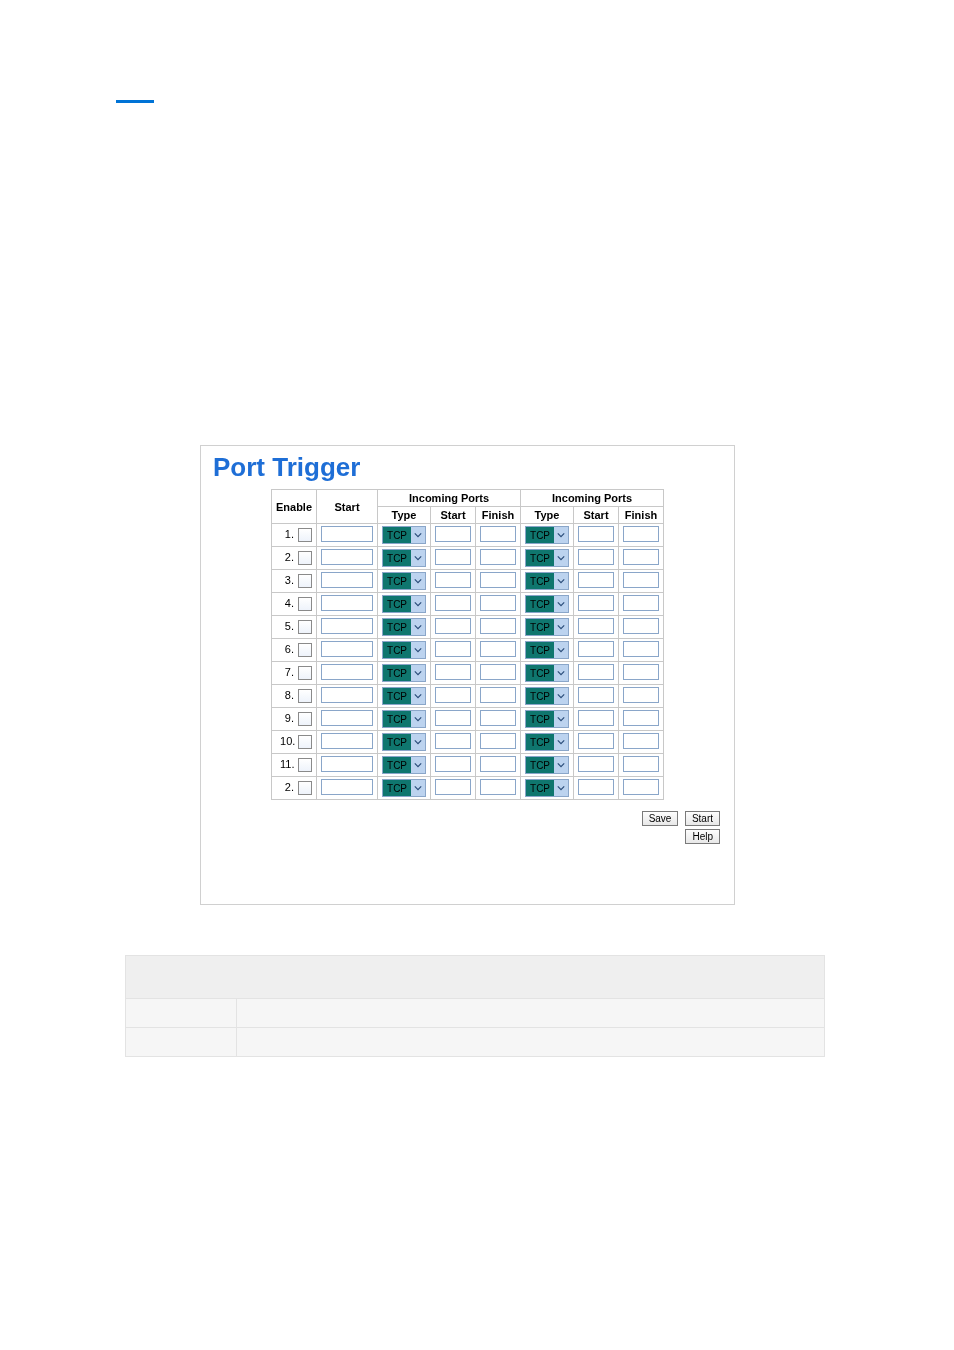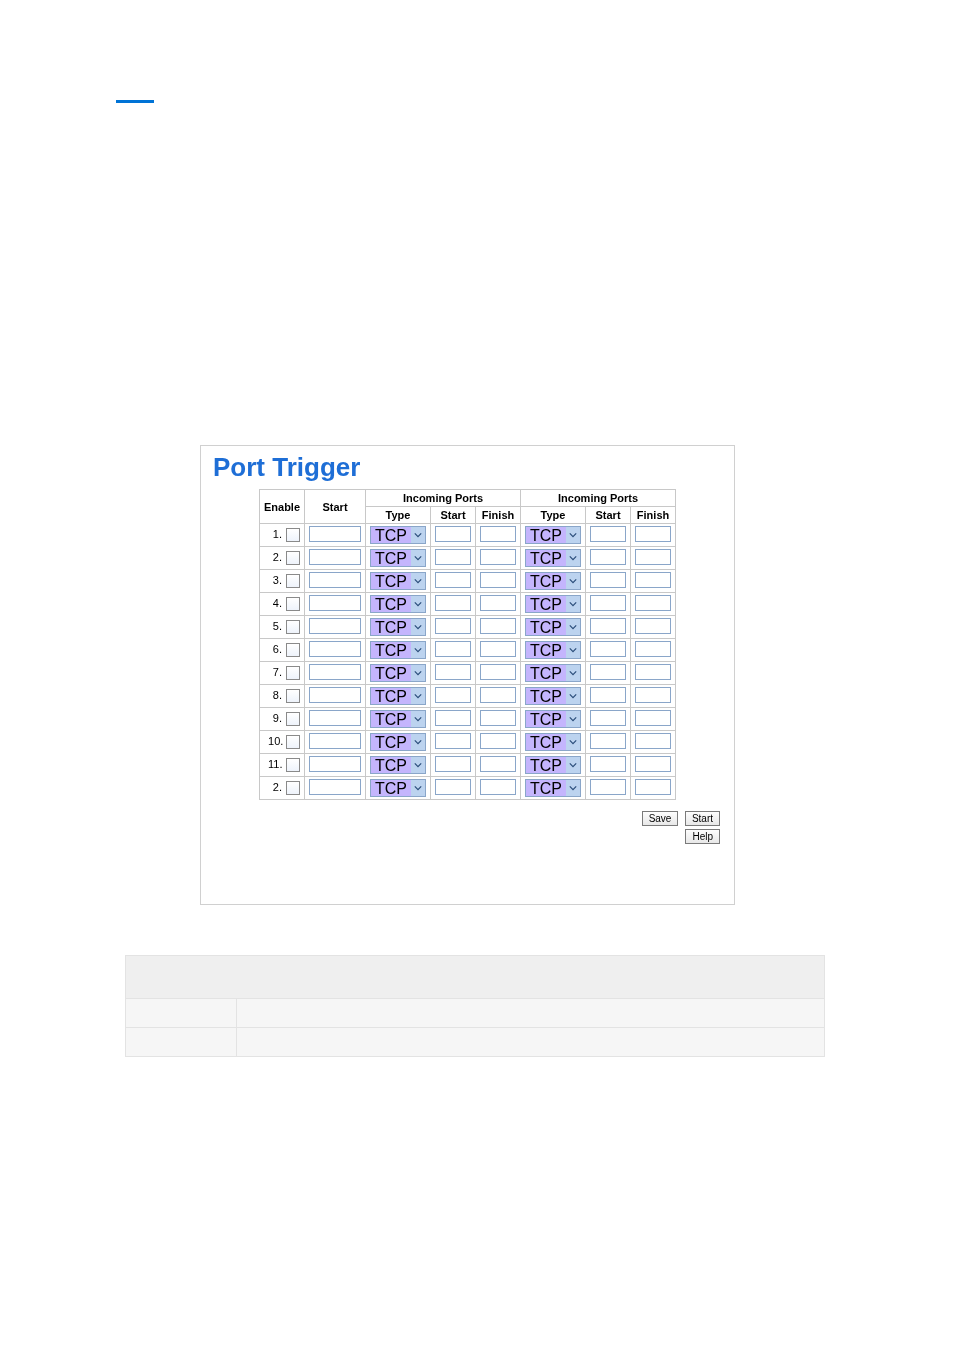--- a/index.html
+++ b/index.html
@@ -6,21 +6,21 @@
   .page{width:954px;height:1146px;position:relative;background:#fff;}
   .accent-bar{position:absolute;left:116px;top:100px;width:38px;height:3px;background:#0073d6;}
   .panel{position:absolute;left:200px;top:445px;width:535px;height:460px;border:1px solid #d0d0d0;box-sizing:border-box;padding:6px 12px 8px 12px;}
   .panel-title{color:#1e6ed6;font-weight:bold;font-size:26px;font-family:Arial,Helvetica,sans-serif;margin:0 0 6px 0;}
   table.pt{border-collapse:collapse;margin:0 auto;}
   table.pt th,table.pt td{border:1px solid #c8c8c8;font-size:11px;text-align:center;vertical-align:middle;padding:2px 4px;}
   table.pt thead th{font-weight:bold;background:#fff;}
   table.pt .grp{border-bottom:1px solid #c8c8c8;}
   .num{display:inline-block;width:14px;text-align:right;font-size:11px;}
   .cb{display:inline-block;width:12px;height:12px;border:1px solid #8a8a8a;background:linear-gradient(#fff,#eef3fb);vertical-align:middle;margin-left:4px;}
-  .sel{display:inline-flex;align-items:flex-start;border:1px solid #8aa6c9;background:#c4b5fd;height:16px;font-size:16px;}
+  .sel{display:inline-flex;align-items:center;border:1px solid #8aa6c9;background:#0f766e;height:16px;font-size:10px;}
   .sel .lbl{padding:0 4px;}
   .sel .arrow{width:14px;height:16px;background:#bcd3ef;display:flex;align-items:center;justify-content:center;}
   .sel .arrow svg{width:8px;height:8px;}
   .txt{display:inline-block;border:1px solid #8aa6c9;background:#fff;width:34px;height:14px;}
   .name-cell .txt{width:50px;}
   .btnrow{text-align:right;margin-top:8px;padding-right:2px;}
   .btn{display:inline-block;border:1px solid #7a7a7a;border-radius:0;background:linear-gradient(#fdfdfd,#e8e8e8);font-size:10px;padding:1px 6px;margin-left:2px;}
   .doc-table{position:absolute;left:125px;top:955px;width:700px;border-collapse:collapse;font-size:12px;}
   .doc-table td,.doc-table th{border:1px solid #e3e3e3;padding:6px 10px;text-align:left;}
   .doc-table thead th{background:#efefef;font-weight:bold;height:30px;}

